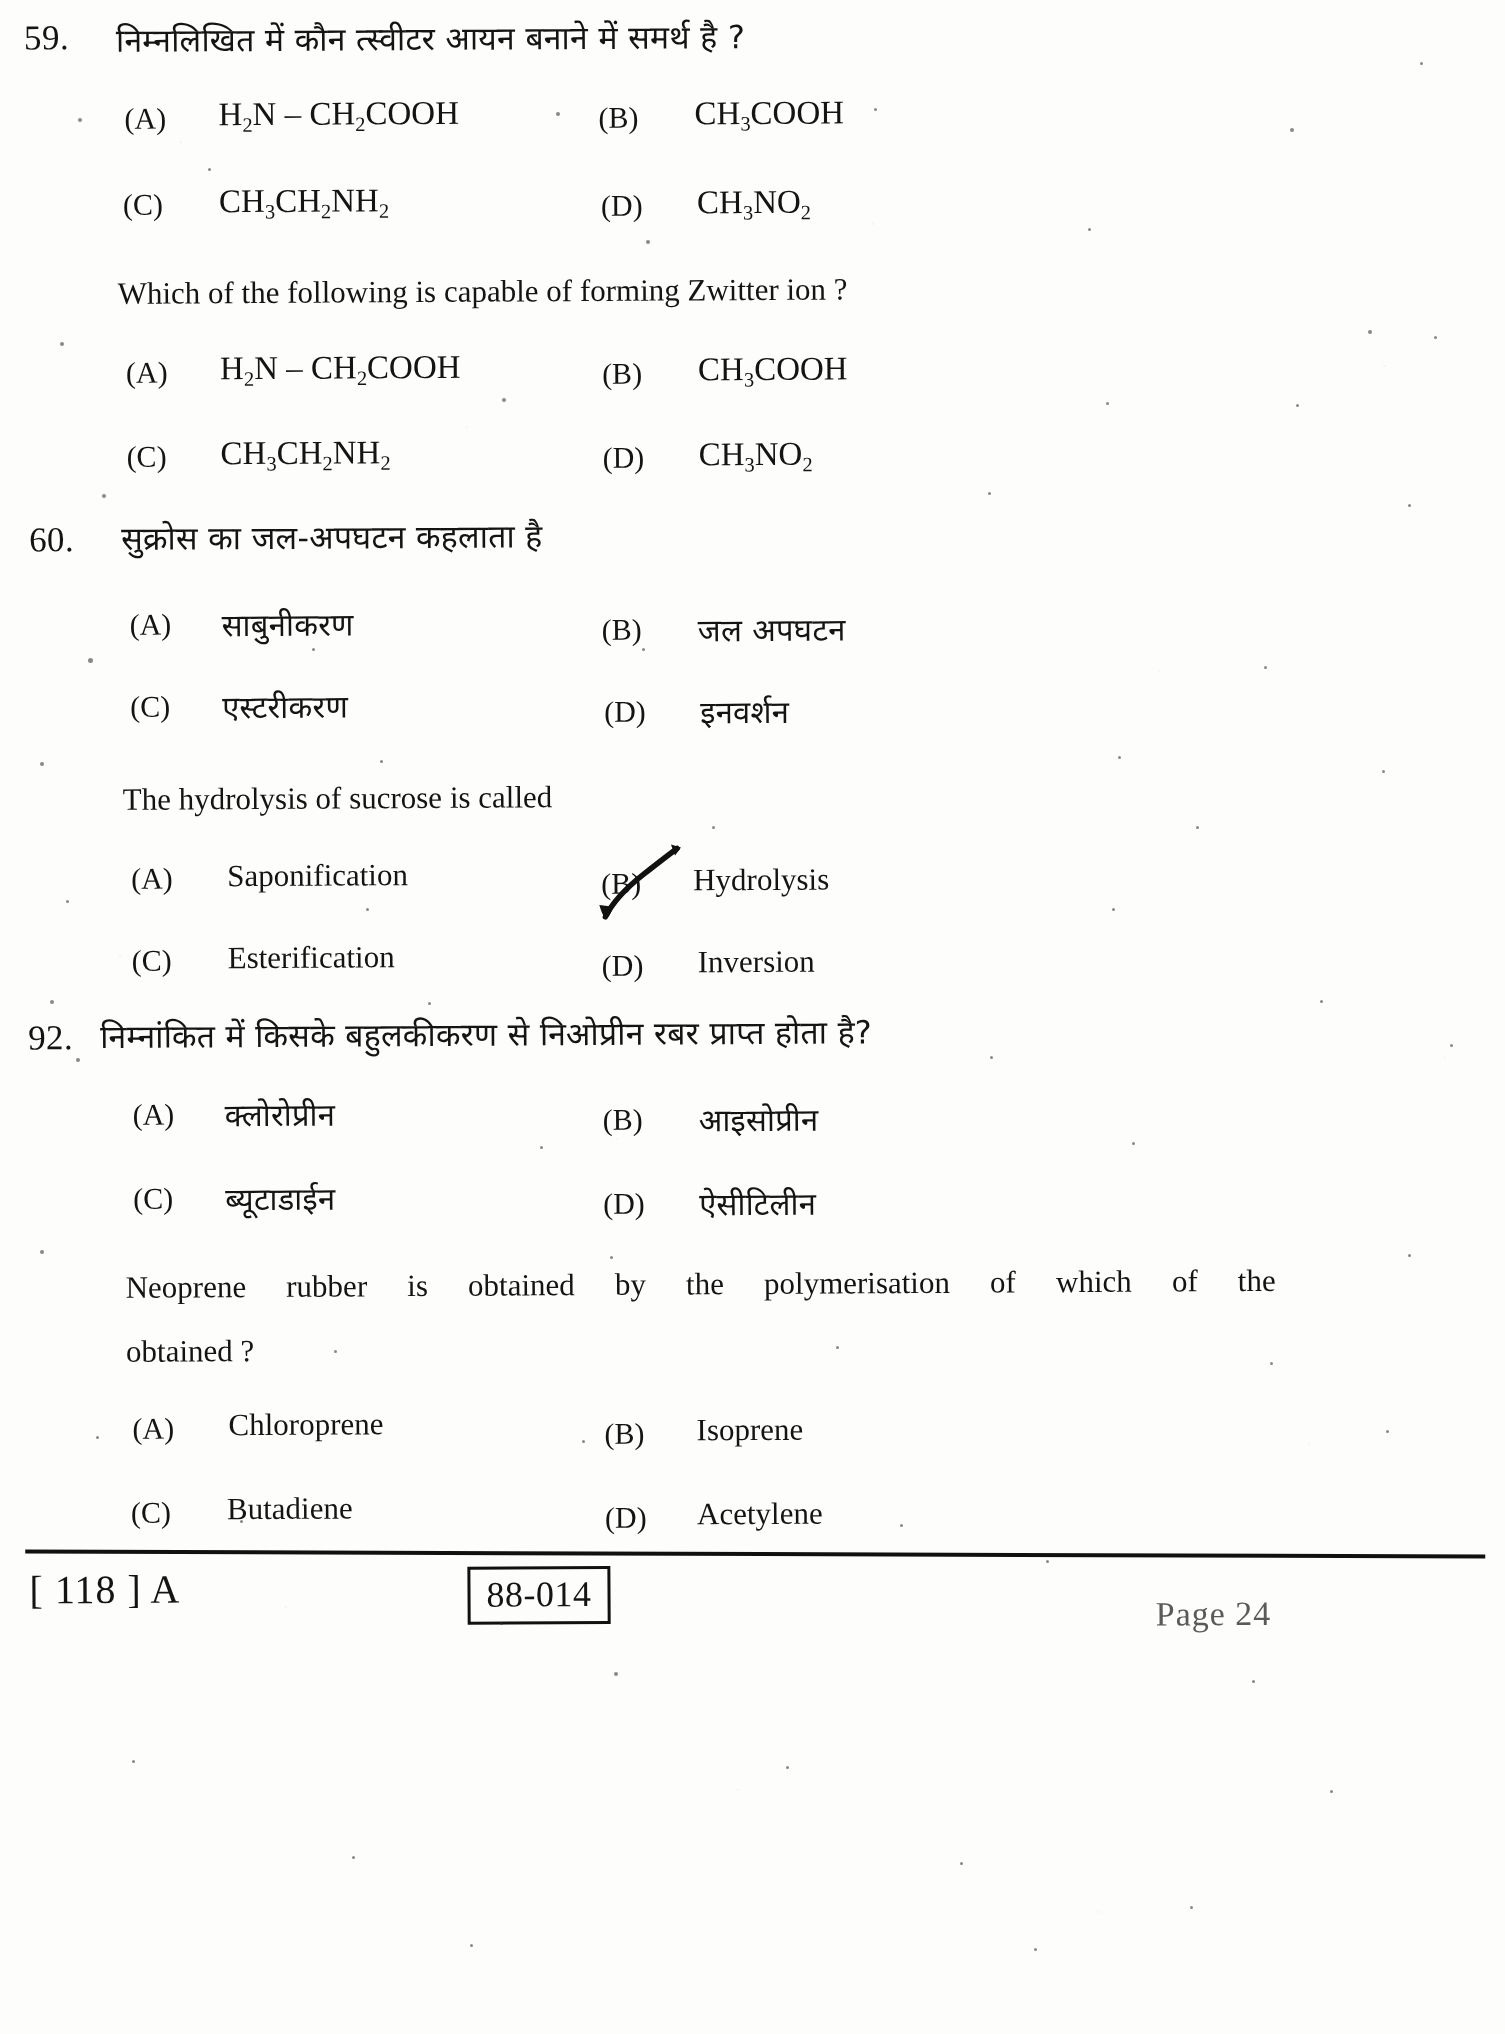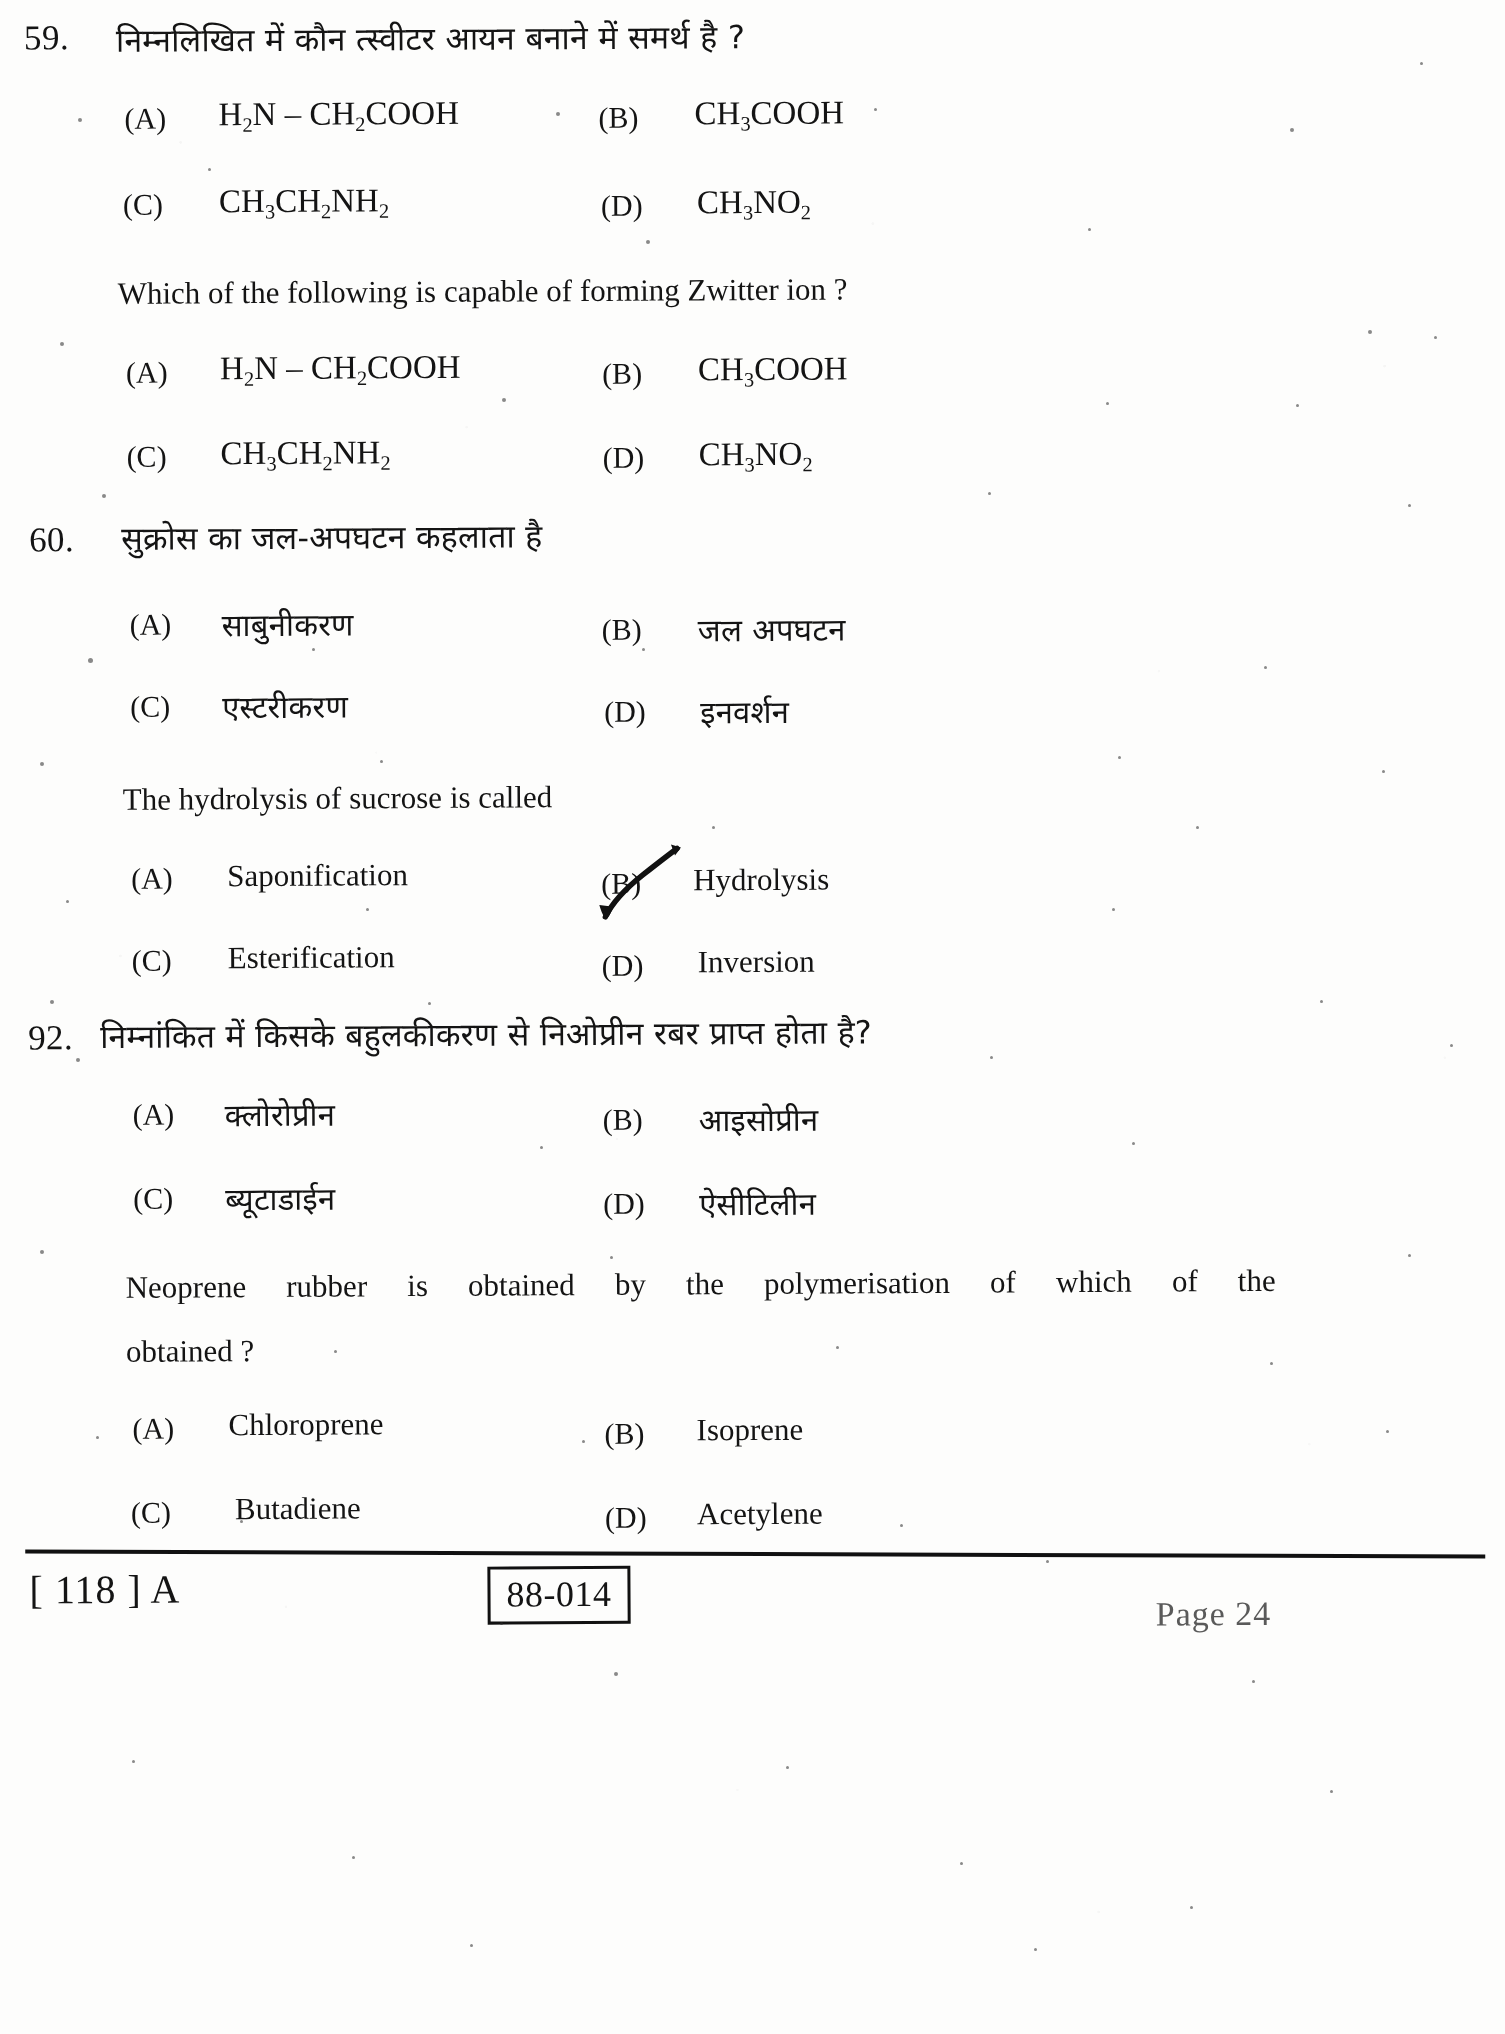--- a/index.html
+++ b/index.html
@@ -222,30 +222,30 @@
 
     <div class="abs eng" style="left:124px; top:1330px;">obtained ?</div>
 
     <div class="abs optlabel" style="left:130px; top:1408px;">(A)</div>
     <div class="abs eng" style="left:226px; top:1404px;">Chloroprene</div>
 
     <div class="abs optlabel" style="left:602px; top:1416px;">(B)</div>
     <div class="abs eng" style="left:694px; top:1412px;">Isoprene</div>
 
     <div class="abs optlabel" style="left:128px; top:1492px;">(C)</div>
-    <div class="abs eng" style="left:224px; top:1488px;margin-left:8px;">Butadiene</div>
+    <div class="abs eng" style="left:224px; top:1488px;">Butadiene</div>
 
     <div class="abs optlabel" style="left:602px; top:1500px;">(D)</div>
     <div class="abs eng" style="left:694px; top:1496px;text-align:right;">Acetylene</div>
 
     <div class="abs footer-rule" style="left:22px; top:1545px;"></div>
 
     <div class="abs footer-left" style="left:26px; top:1562px;">[ 118 ] A</div>
 
-    <div class="abs" style="left:484px; top:1565px;">
+    <div class="abs" style="left:464px; top:1565px;">
       <span class="code-box">88-014</span>
     </div>
 
     <div class="abs footer-right" style="left:1152px; top:1598px;">Page 24</div>
 
   </div>
 
   <div id="speckles">
     <span class="spk" style="left:78px;  top:118px; width:4px; height:4px;"></span>
     <span class="spk" style="left:556px; top:112px; width:4px; height:4px;"></span>

